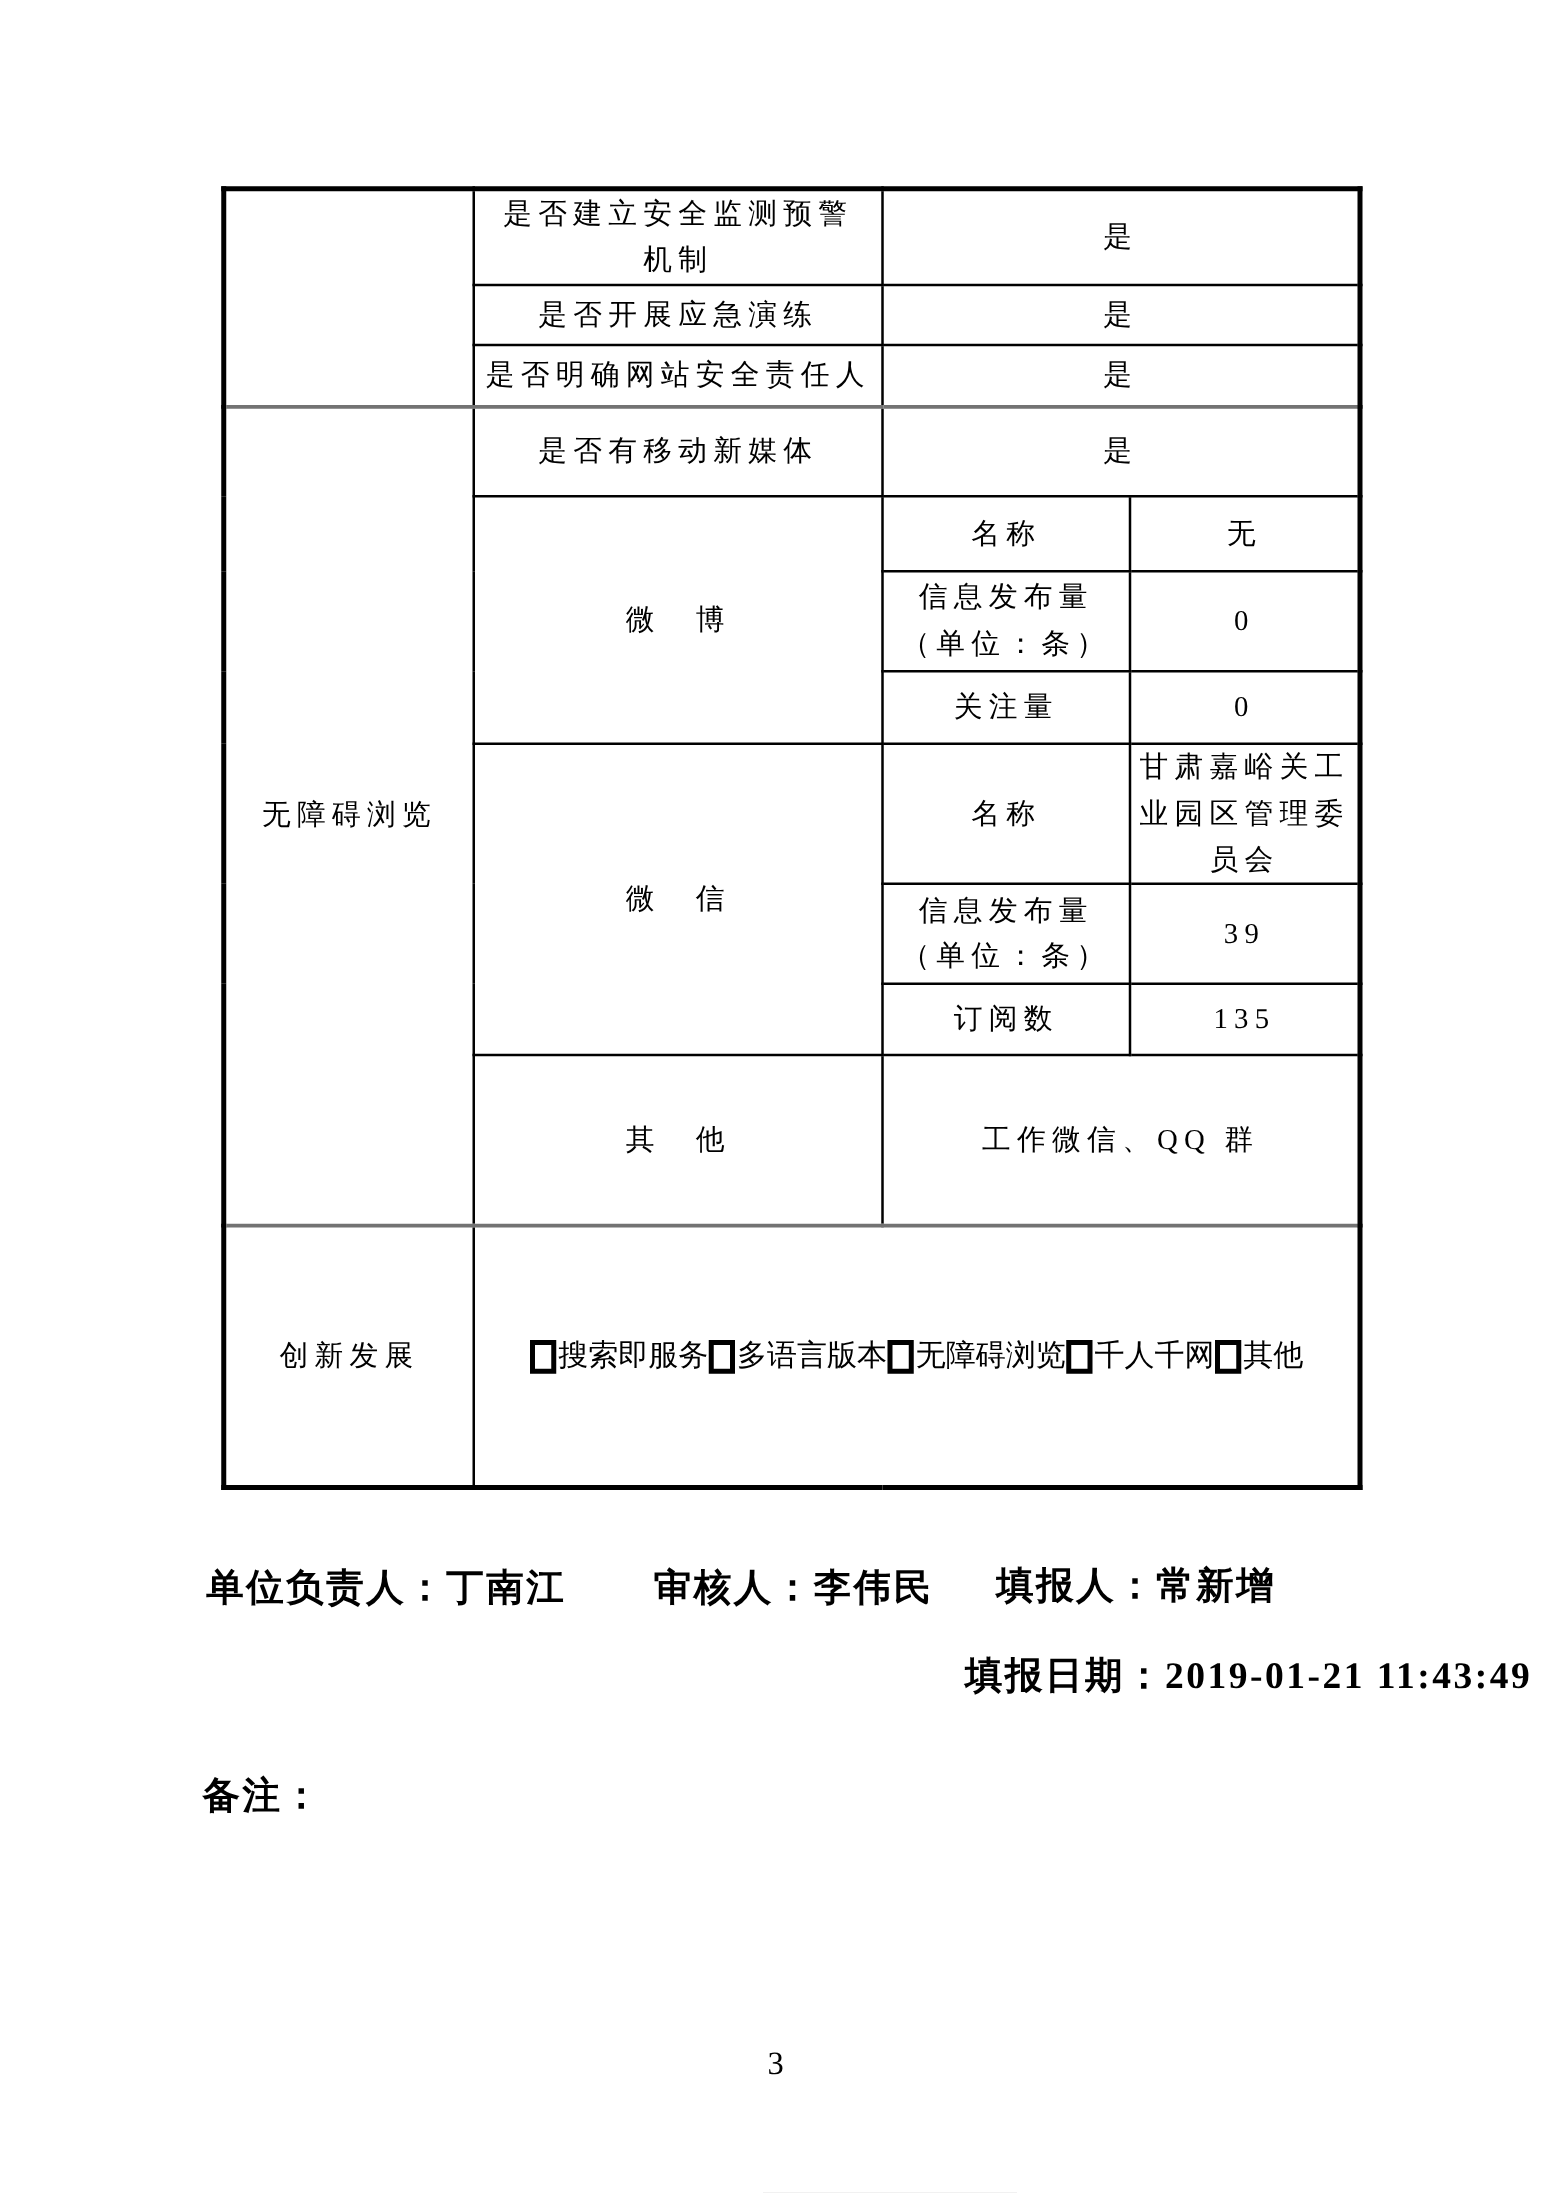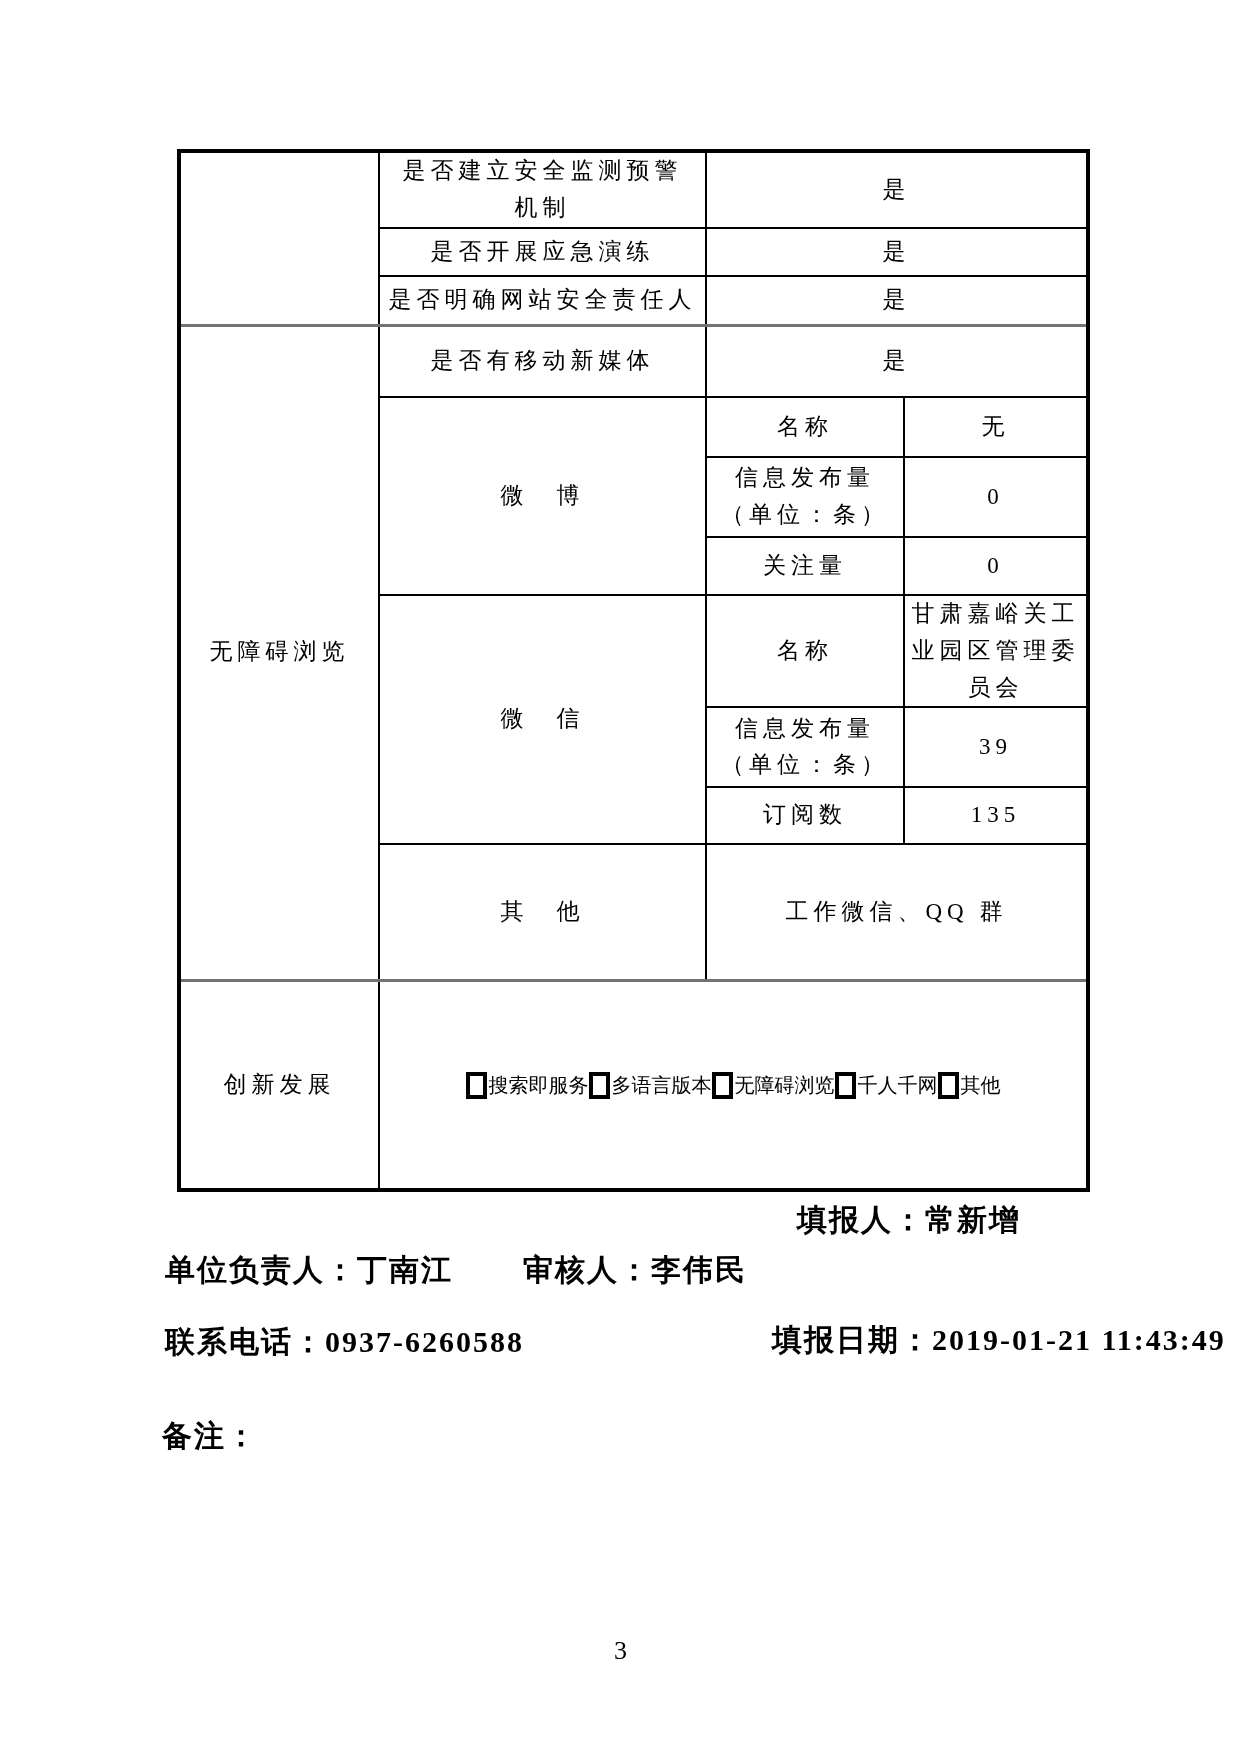--- a/index.html
+++ b/index.html
@@ -29,21 +29,21 @@
     padding:0 2px;
     overflow:hidden;
   }
   tr.section-start td{border-top:3px solid #737373;}
   .preline{white-space:pre-line;margin-top:28px;}
   .options{
     display:flex;
     justify-content:center;
     align-items:center;
     letter-spacing:0;
-    font-size:20px;
+    font-size:24px;
   }
   .opt{display:inline-flex;align-items:center;white-space:nowrap;}
   .cbx{
     display:inline-block;
     width:13px;height:19px;
     border:4px solid #000;
     background:#fff;
     margin:0 2px 0 0;
   }
   .footer-item{
@@ -158,22 +158,21 @@
                 <span>其他</span>
               </span>
           </div>
         </td>
       </tr>
     </tbody>
   </table>
 
   <div class="footer-item" style="left:165px;top:1250px">单位负责人：丁南江</div>
   <div class="footer-item" style="left:523px;top:1250px">审核人：李伟民</div>
-  <div class="footer-item" style="left:797px;top:1200px">填报人：常新增</div>
+  <div class="footer-item" style="left:797px;top:1248px">填报人：常新增</div>
 
-  <div class="footer-item" style="left:165px;top:1322px">联系电话：0937-6260588</div>
   <div class="footer-item" style="left:772px;top:1320px">填报日期：2019-01-21 11:43:49</div>
 
   <div class="footer-item" style="left:162px;top:1416px">备注：</div>
 
   <div class="page-number">3</div>
 
 </div>
 
 </body></html>

